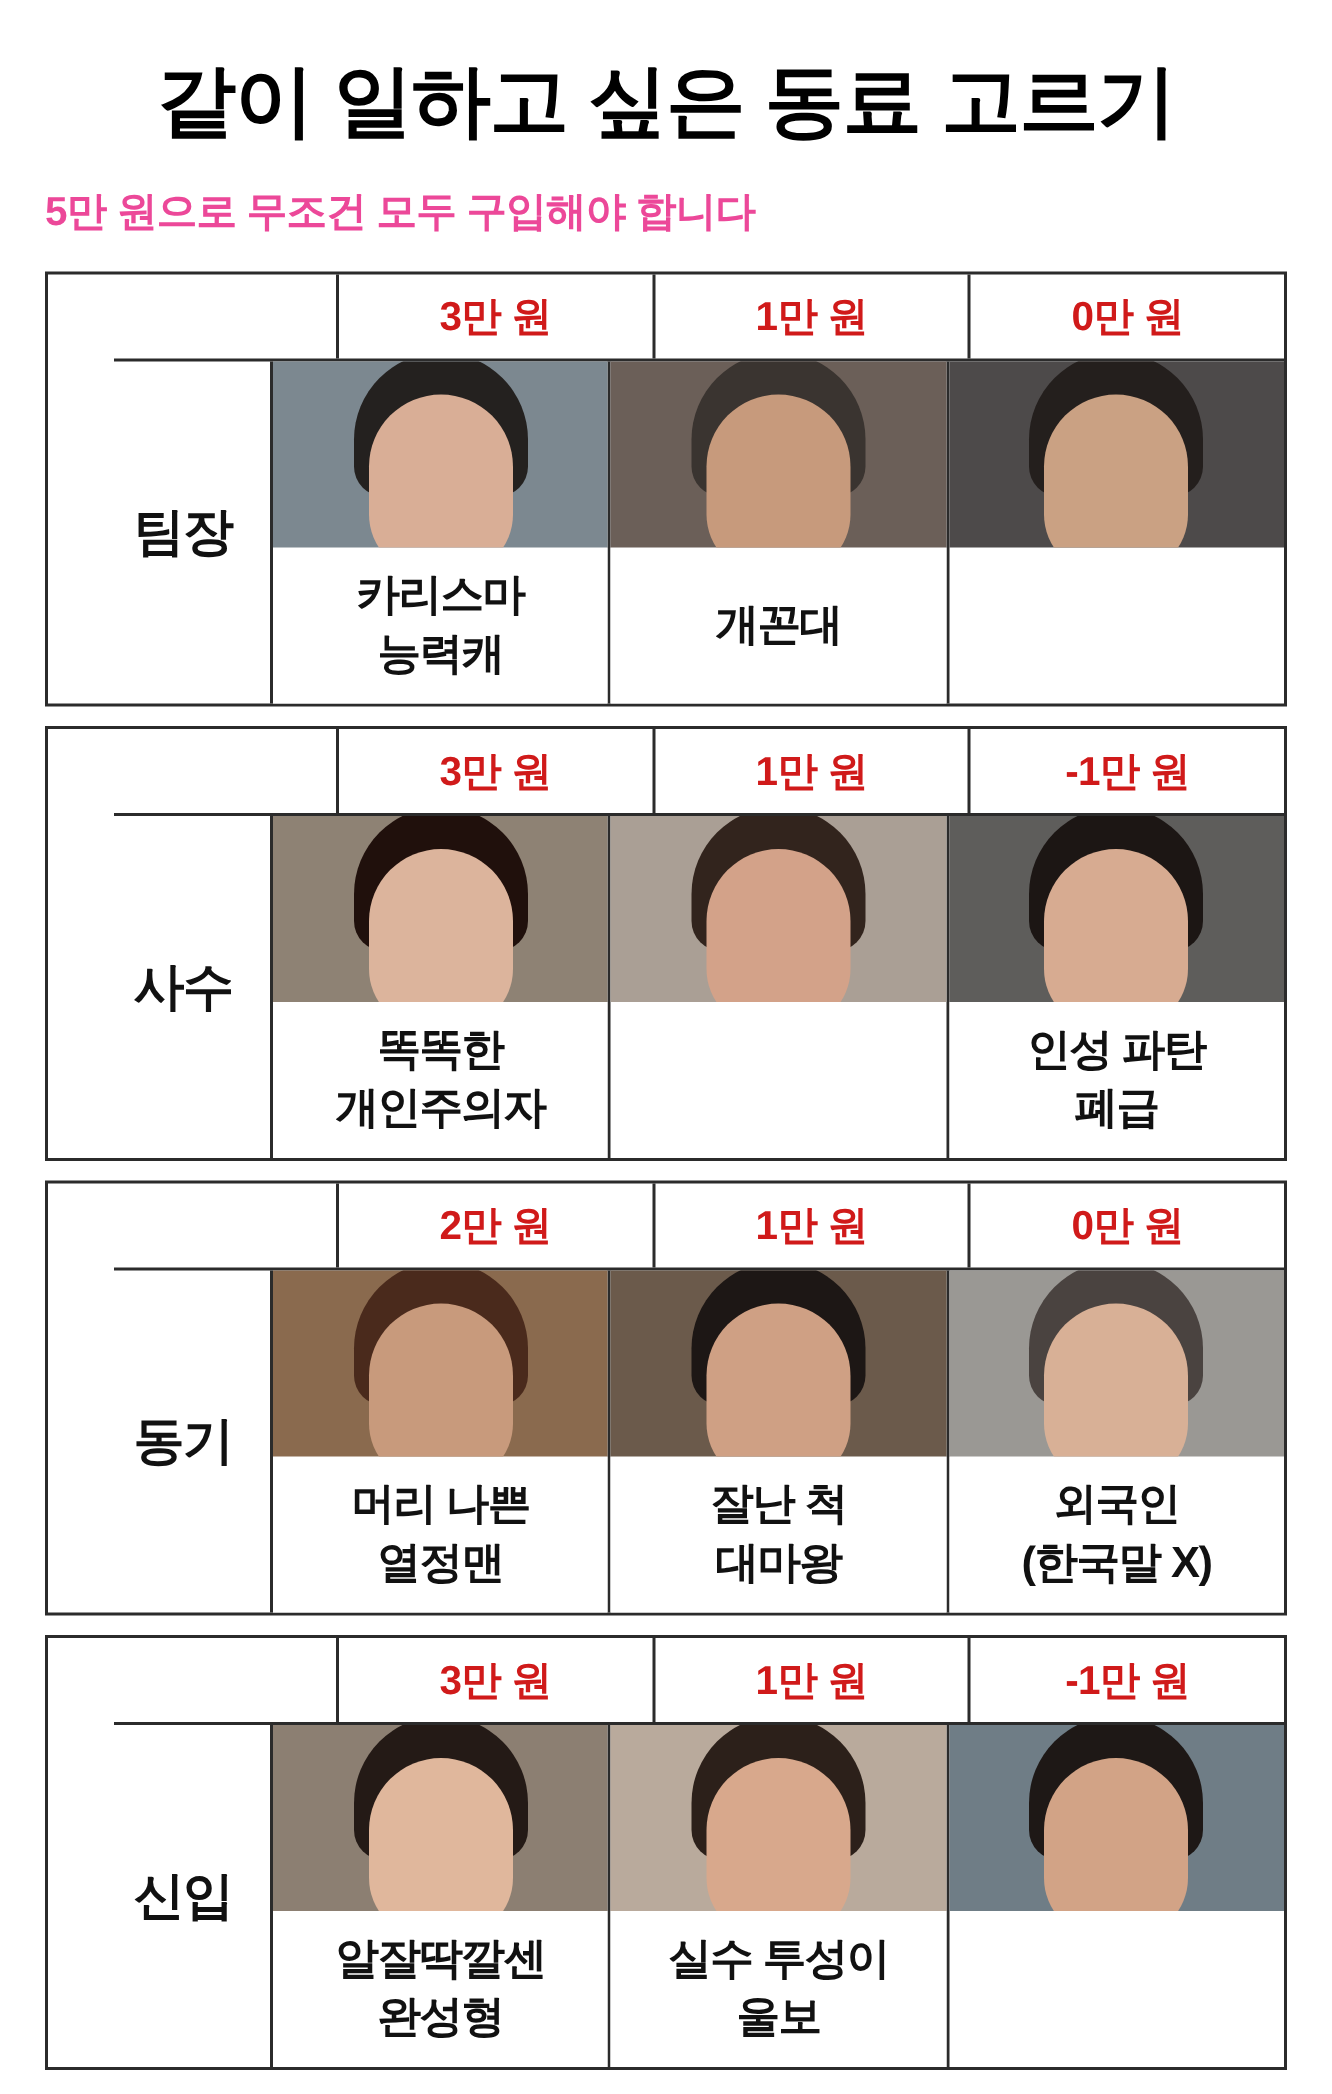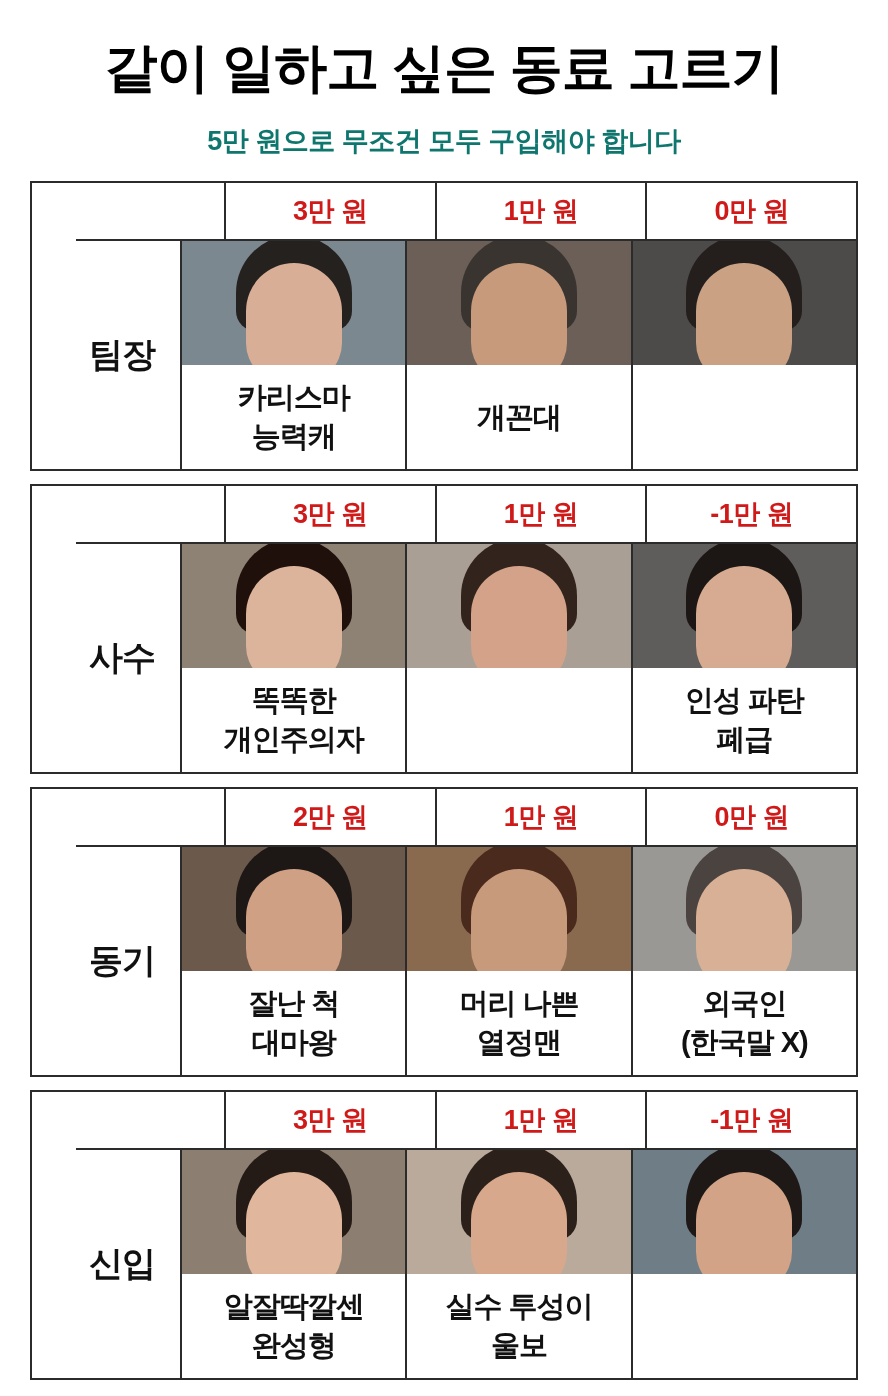--- a/index.html
+++ b/index.html
@@ -24,25 +24,25 @@
   .title {
     text-align: center;
     font-size: 53px;
     font-weight: bold;
     letter-spacing: -1px;
     margin: 38px 0 0 0;
     color: #000000;
     line-height: 1.15;
   }
   .subtitle {
-    text-align: center;
+    text-align: left;
     font-size: 27px;
     font-weight: bold;
     margin: 24px 0 22px 0;
-    color: #0f766e;
+    color: #ec4899;
     letter-spacing: -0.5px;
   }
   .tables {
     display: flex;
     flex-direction: column;
     gap: 13px;
   }
   .block {
     border: 2px solid #2b2b2b;
     box-sizing: border-box;
@@ -228,37 +228,37 @@
     <div class="block">
       <div class="price-row">
         <div class="rowlabel-cell"></div>
         <div class="price-cell">2만 원</div>
         <div class="price-cell">1만 원</div>
         <div class="price-cell">0만 원</div>
       </div>
       <div class="body-row">
         <div class="rowlabel-cell">동기</div>
         <div class="card-cell">
+          <div class="photo" style="background: rgb(138, 106, 78);">
+            <div class="hair" style="background: rgb(74, 42, 28);"></div>
+              <div class="face" style="background: rgb(200, 154, 124);"></div>
+          </div>
+          <div class="caption">
+            <span>머리 나쁜</span>
+            <span>열정맨</span>
+          </div>
+        </div>
+        <div class="card-cell">
           <div class="photo" style="background: rgb(107, 90, 75);">
             <div class="hair" style="background: rgb(29, 23, 21);"></div>
               <div class="face" style="background: rgb(207, 160, 132);"></div>
           </div>
           <div class="caption">
             <span>잘난 척</span>
             <span>대마왕</span>
-          </div>
-        </div>
-        <div class="card-cell">
-          <div class="photo" style="background: rgb(138, 106, 78);">
-            <div class="hair" style="background: rgb(74, 42, 28);"></div>
-              <div class="face" style="background: rgb(200, 154, 124);"></div>
-          </div>
-          <div class="caption">
-            <span>머리 나쁜</span>
-            <span>열정맨</span>
           </div>
         </div>
         <div class="card-cell">
           <div class="photo" style="background: rgb(154, 152, 148);">
             <div class="hair" style="background: rgb(74, 67, 64);"></div>
               <div class="face" style="background: rgb(216, 176, 150);"></div>
           </div>
           <div class="caption">
             <span>외국인</span>
             <span>(한국말 X)</span>

